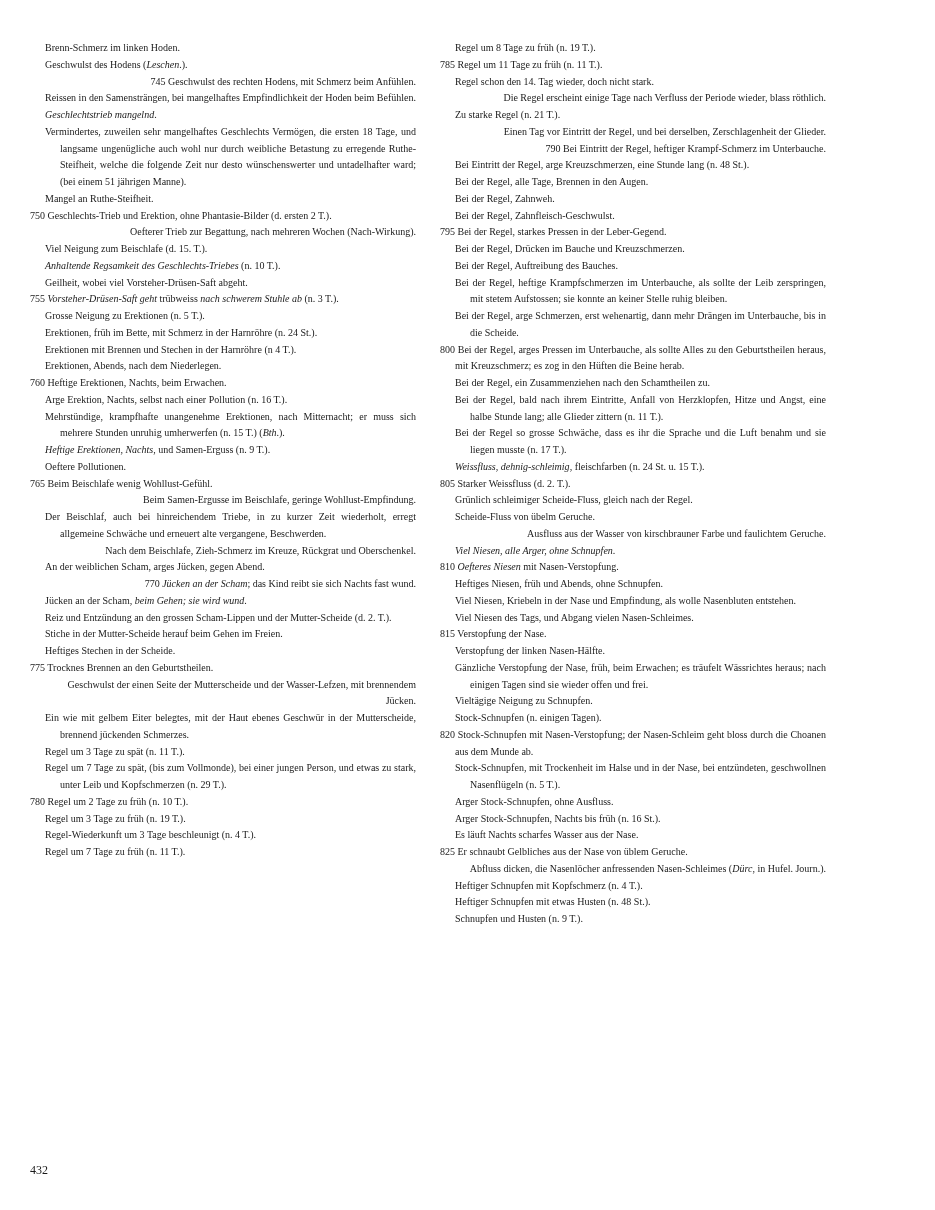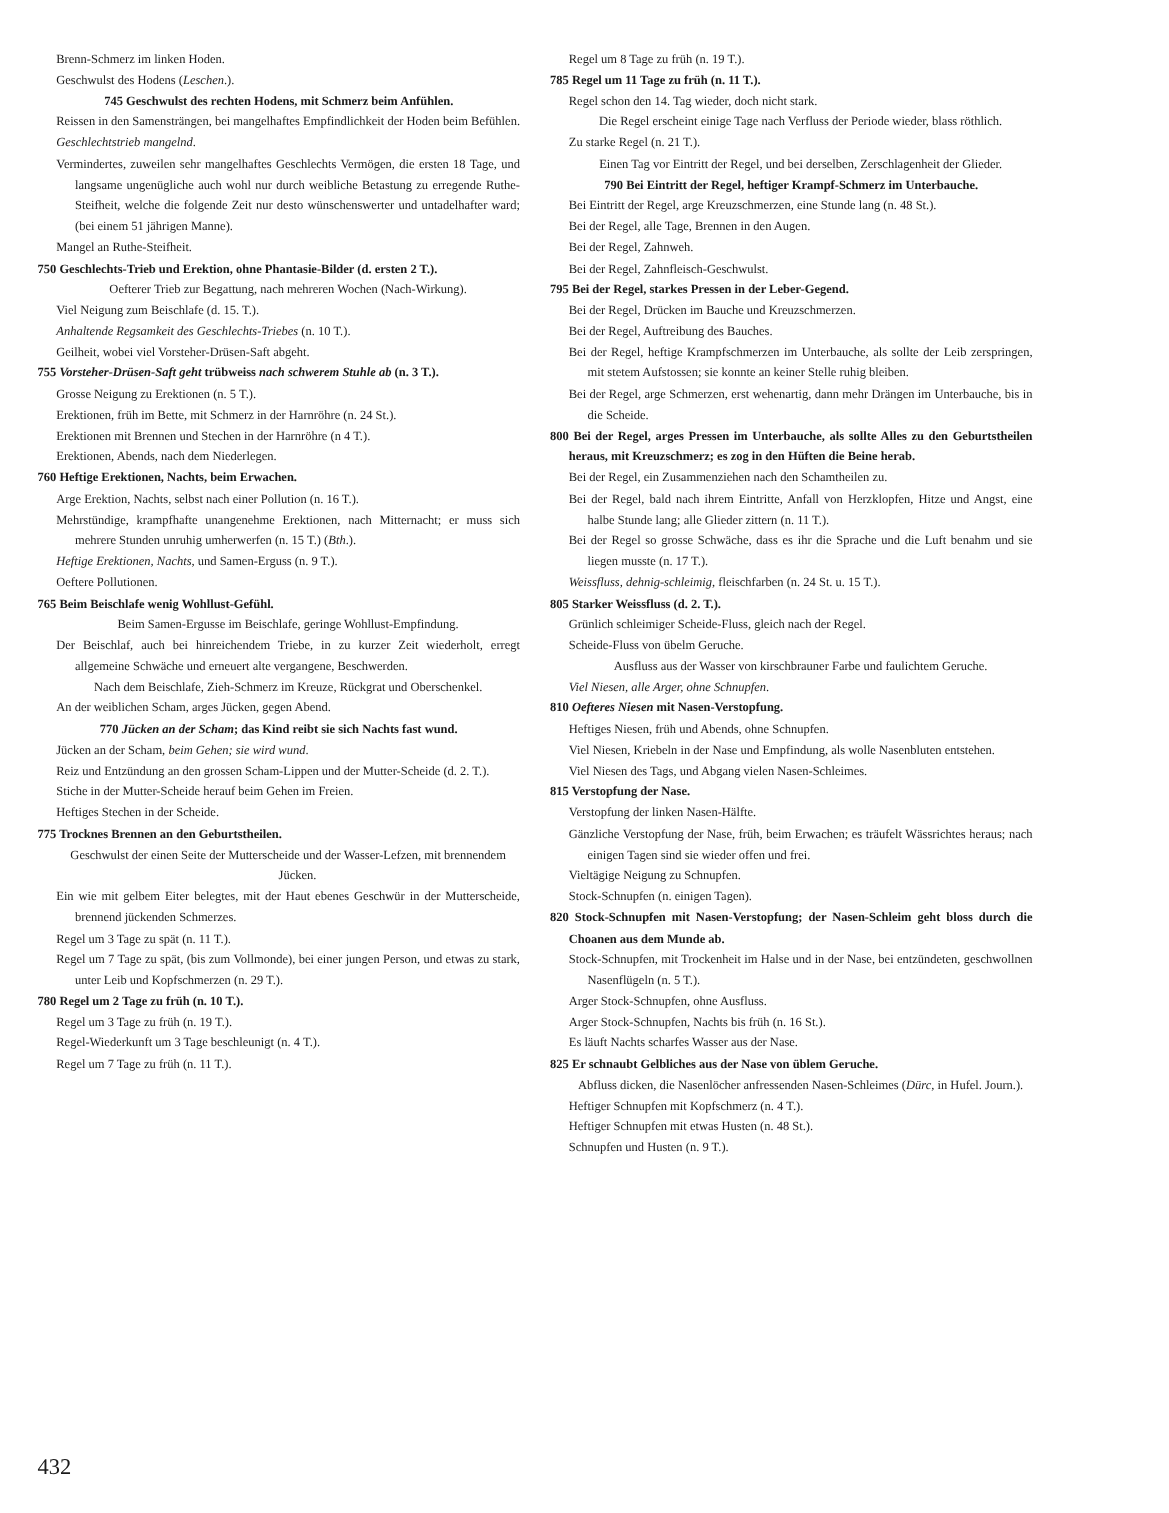--- a/index.html
+++ b/index.html
@@ -2,24 +2,24 @@
 <html><head>
 <meta charset="utf-8">
 <style>
   html, body { margin:0; padding:0; background:#ffffff; }
   body { width:935px; height:1210px; position:relative; overflow:hidden;
          font-family:"Liberation Serif","DejaVu Serif",serif; color:#1a1a1a; }
   .col { position:absolute; top:40px; width:386px; font-size:10px; line-height:16.75px; }
   .col.left { left:30px; }
   .col.right { left:440px; }
   .entry { text-align:justify; padding-left:30px; text-indent:-15px; margin:0; }
-  .entry.num { padding-left:15px; text-indent:-15px;font-weight:bold; }
-  .nj { text-align:center; }
+  .entry.num { padding-left:15px; text-indent:-15px; }
+  .nj { text-align:right; }
   i { font-style:italic; }
-  .pageno { position:absolute; left:30px; top:1163px; font-size:18px; }
+  .pageno { position:absolute; left:30px; top:1163px; font-size:12px; }
 </style>
 </head>
 <body>
 
 <div class="col left">
     <p class="entry">Brenn-Schmerz im linken Hoden.</p>
     <p class="entry">Geschwulst des Hodens (<i>Leschen</i>.).</p>
     <p class="entry num nj"><span>745 </span><span>Geschwulst des rechten Hodens, mit Schmerz beim Anfühlen.</span></p>
     <p class="entry nj">Reissen in den Samensträngen, bei mangelhaftes Empfindlichkeit der Hoden beim Befühlen.</p>
     <p class="entry"><i>Geschlechtstrieb mangelnd</i>.</p>

